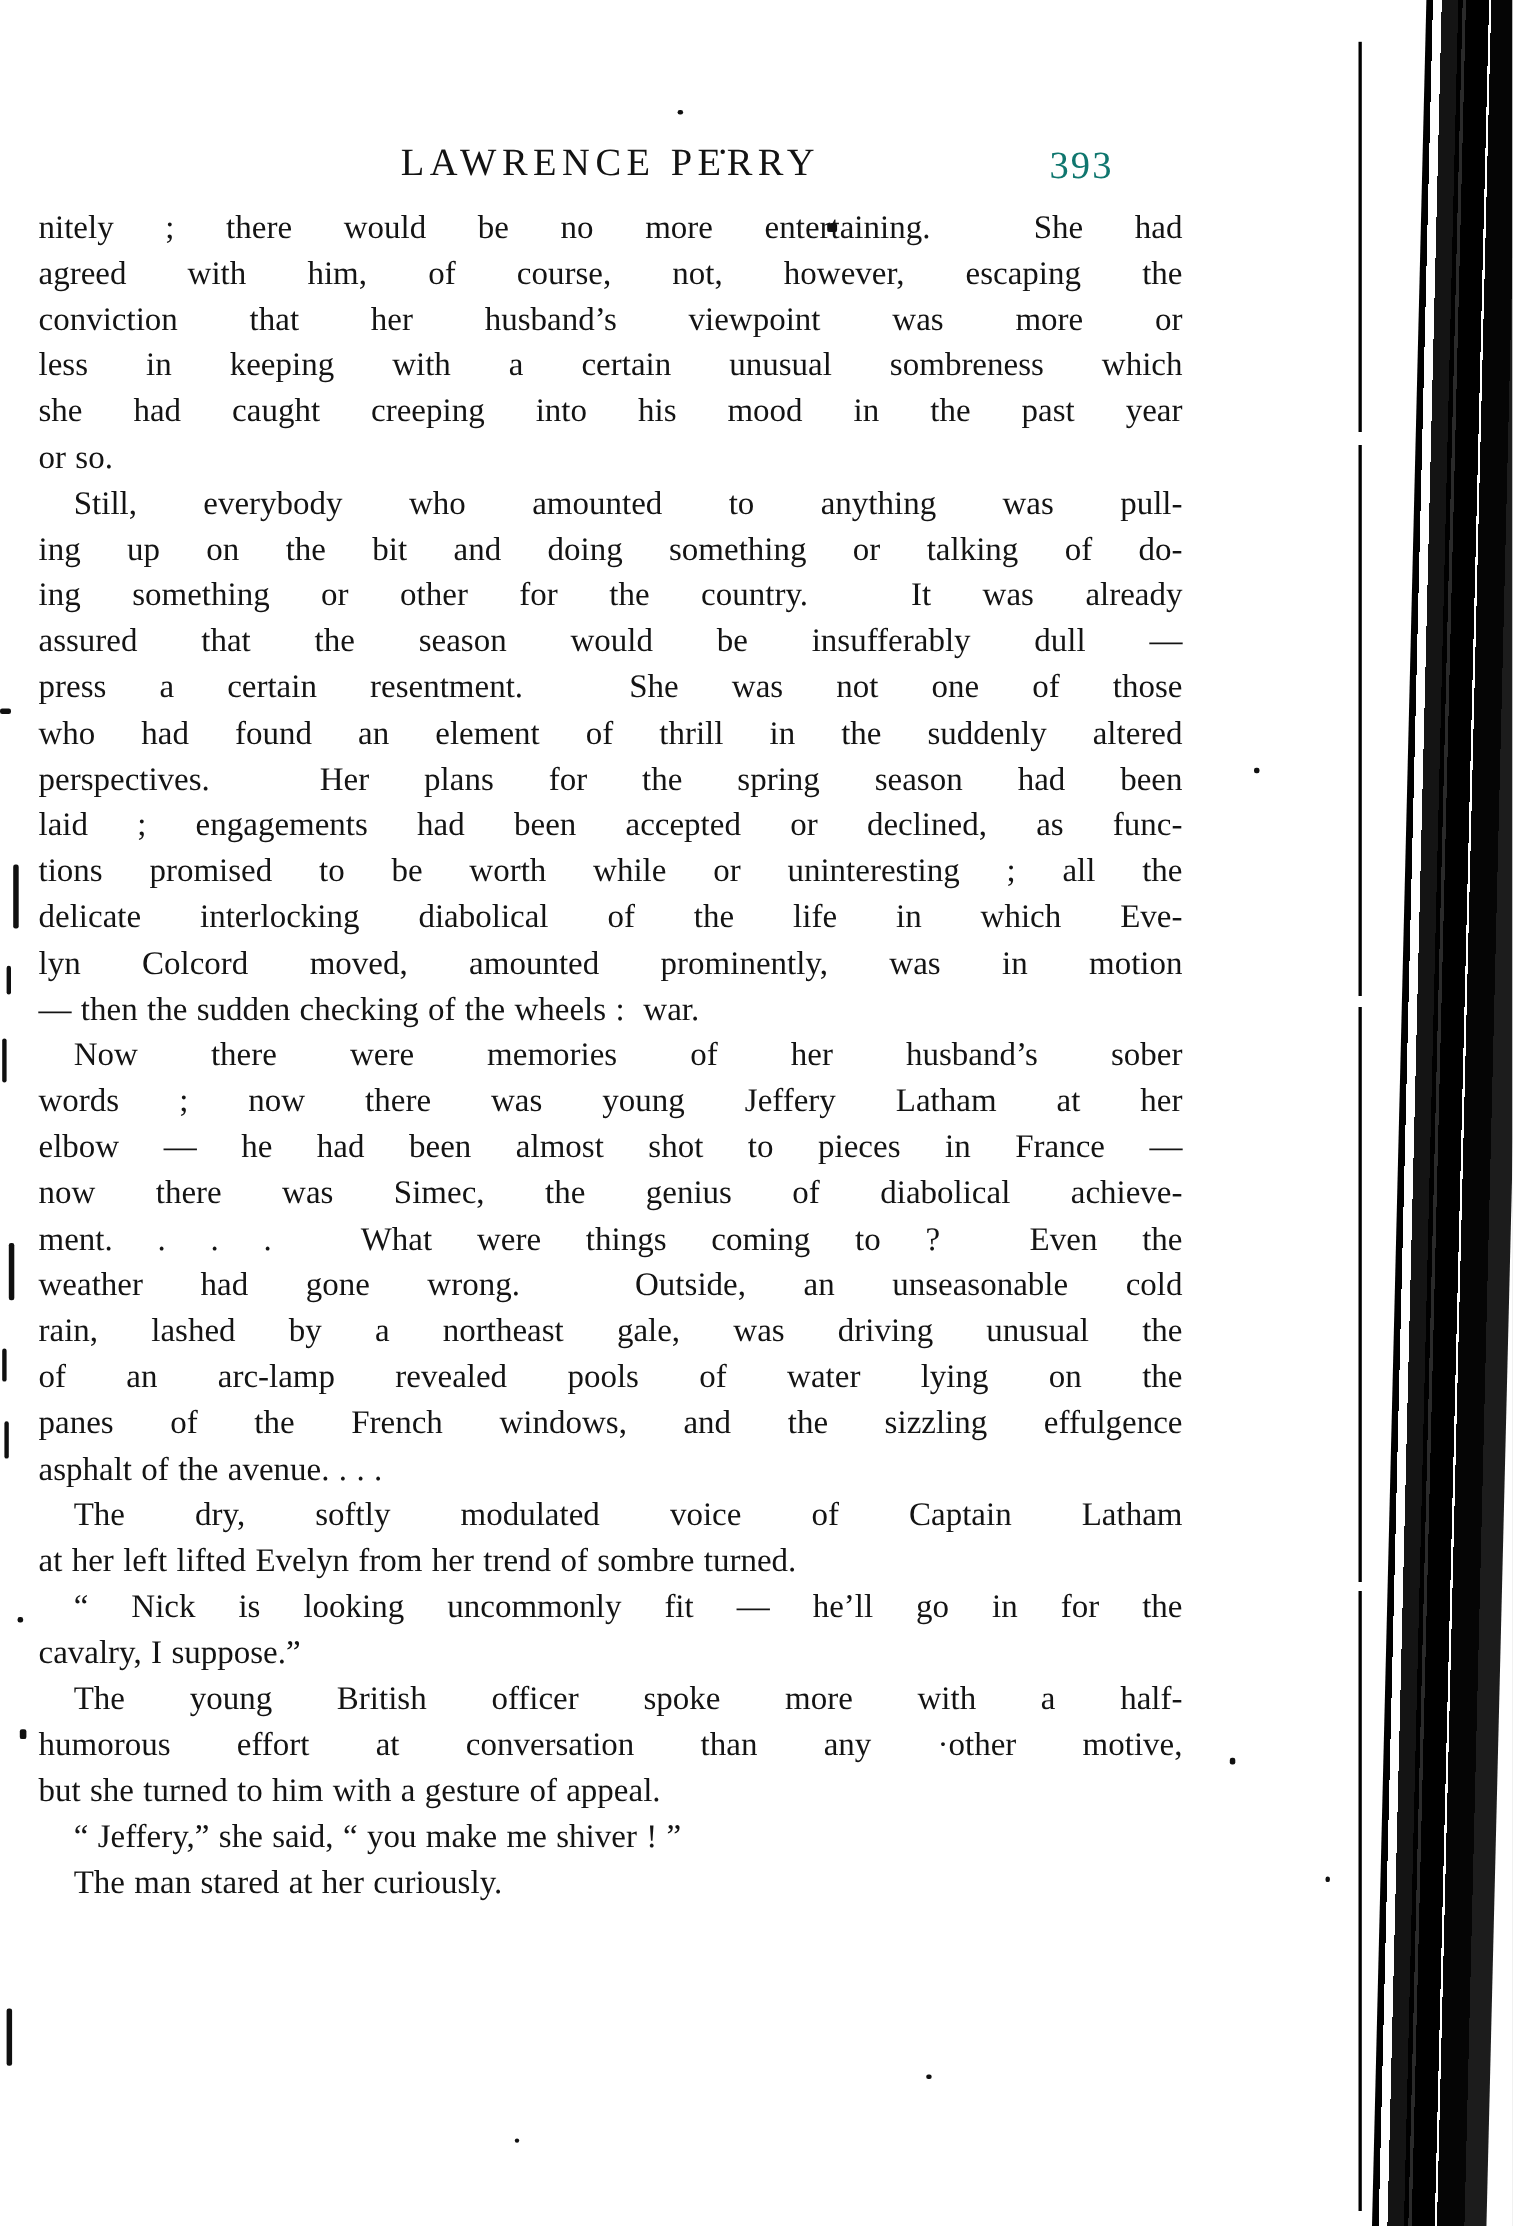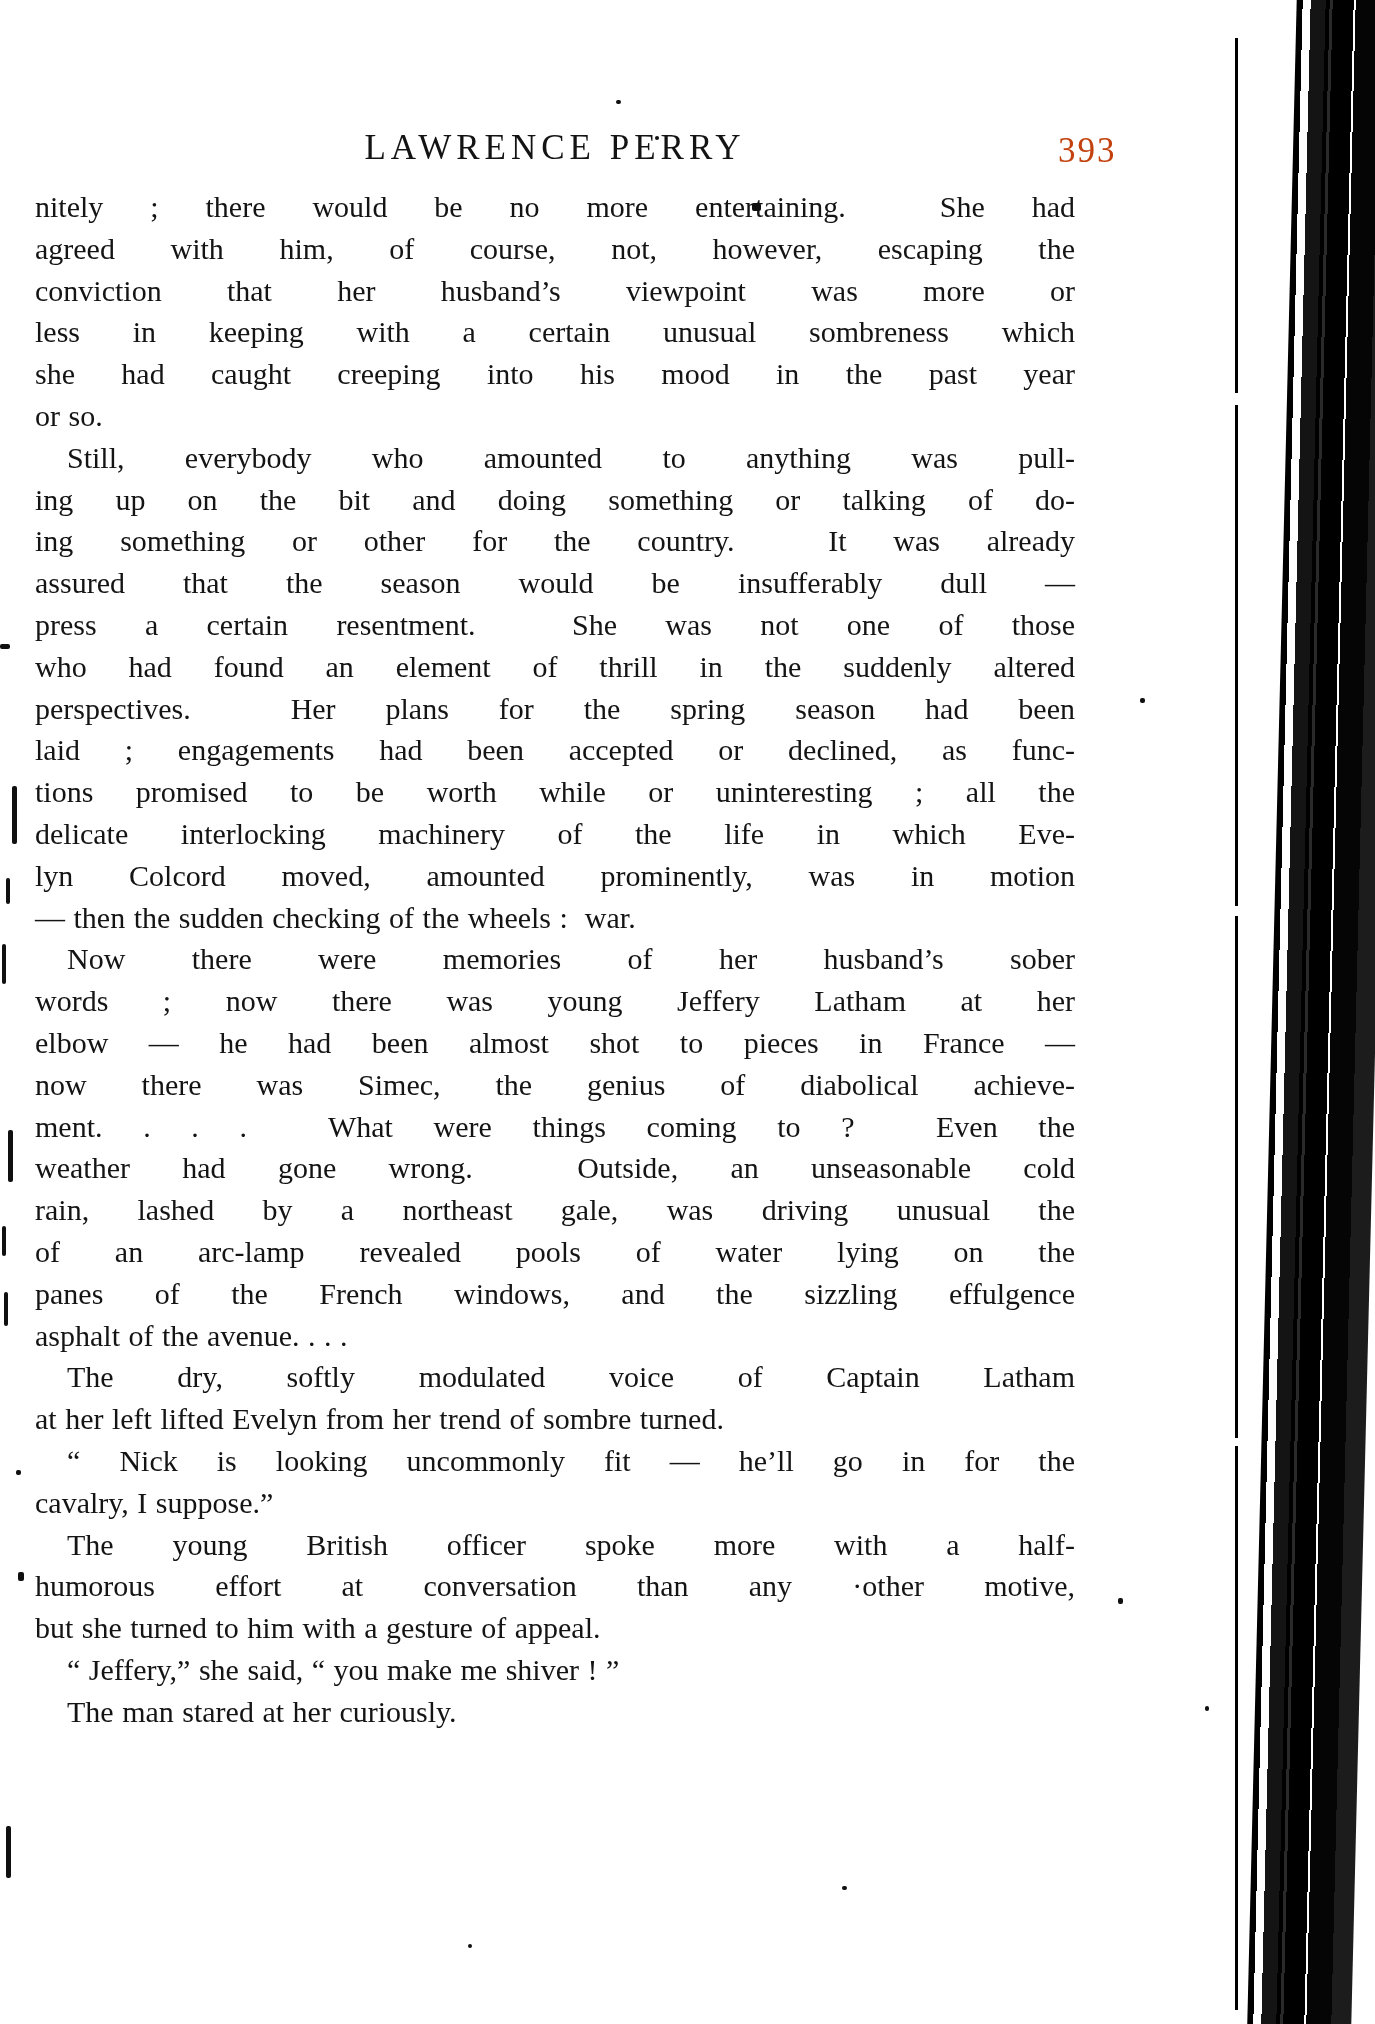--- a/index.html
+++ b/index.html
@@ -17,24 +17,24 @@
     position: absolute;
     top: 128px; left: 300px; width: 510px;
     text-align: center;
     font-size: 35px;
     letter-spacing: 5px;
     white-space: nowrap;
     color: #131313;
   }
   .page-number {
     position: absolute;
-    top: 131px; left: 1058px;
+    top: 131px; left: 954px;
     font-size: 35px;
     letter-spacing: 2px;
-    color: #c2410c;
+    color: #0f766e;
   }
   
   #body-text {
     position: absolute;
     top: 186px; left: 35px; width: 1040px;
     font-size: 30px;
     line-height: 41.8px;
     color: #141414;
   }
   .line {
@@ -95,21 +95,21 @@
       <div class="line last">or so.</div>
       <div class="line indent">Still, everybody who amounted to anything was pull-</div>
       <div class="line">ing up on the bit and doing something or talking of do-</div>
       <div class="line">ing something or other for the country.  It was already</div>
       <div class="line">assured that the season would be insufferably dull —</div>
       <div class="line">press a certain resentment.  She was not one of those</div>
       <div class="line">who had found an element of thrill in the suddenly altered</div>
       <div class="line">perspectives.  Her plans for the spring season had been</div>
       <div class="line">laid ; engagements had been accepted or declined, as func-</div>
       <div class="line">tions promised to be worth while or uninteresting ; all the</div>
-      <div class="line">delicate interlocking machinery of the life in which Eve-</div>
+      <div class="line">delicate interlocking diabolical of the life in which Eve-</div>
       <div class="line">lyn Colcord moved, amounted prominently, was in motion</div>
       <div class="line last">— then the sudden checking of the wheels :  war.</div>
       <div class="line indent">Now there were memories of her husband’s sober</div>
       <div class="line">words ; now there was young Jeffery Latham at her</div>
       <div class="line">elbow — he had been almost shot to pieces in France —</div>
       <div class="line">now there was Simec, the genius of diabolical achieve-</div>
       <div class="line">ment. . . .  What were things coming to ?  Even the</div>
       <div class="line">weather had gone wrong.  Outside, an unseasonable cold</div>
       <div class="line">rain, lashed by a northeast gale, was driving unusual the</div>
       <div class="line">of an arc-lamp revealed pools of water lying on the</div>

